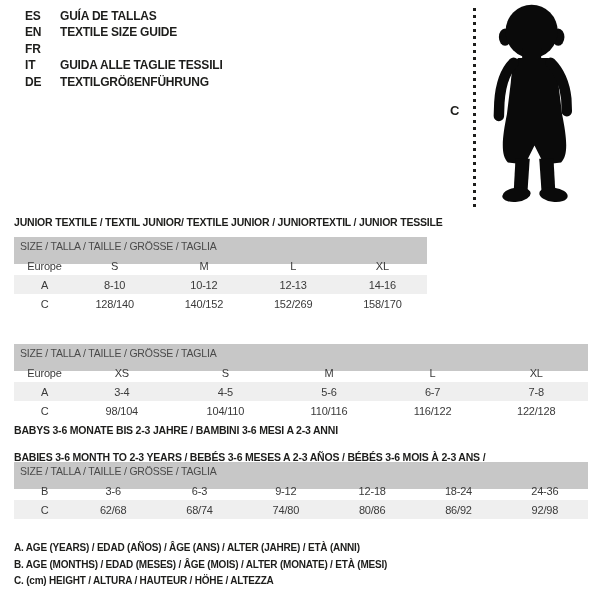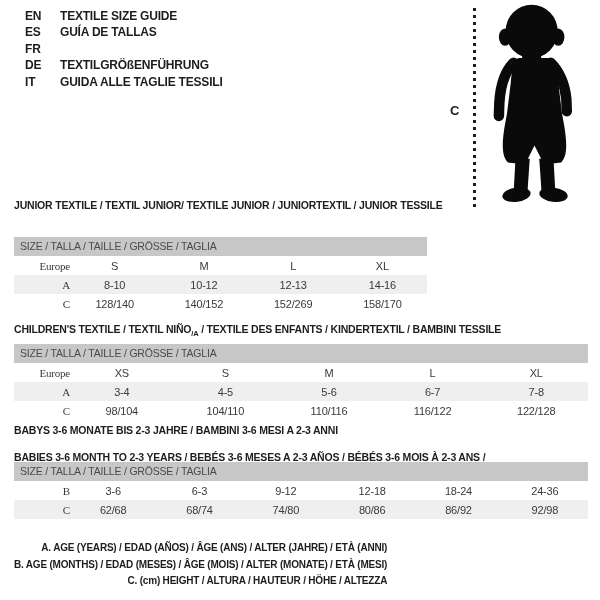--- a/index.html
+++ b/index.html
@@ -15,62 +15,62 @@
   .baby-svg{position:absolute;left:487px;top:4px;width:95px;height:203px;}
   .dotted-line{position:absolute;left:473px;top:8px;width:3px;height:200px;
     background:repeating-linear-gradient(to bottom,#1d1d1b 0 3.5px,transparent 3.5px 7px);}
   .figure-c{position:absolute;left:450px;top:103px;font-size:13px;font-weight:700;}
 
   
   .sec-title{position:absolute;left:14px;font-size:10.5px;font-weight:700;letter-spacing:-0.2px;white-space:nowrap;}
   .sub{vertical-align:sub;font-size:7.5px;}
 
   
-  .size-bar{position:absolute;left:14px;height:19px;background:#c7c7c7;color:#4a4a4a;
+  .size-bar{position:absolute;left:14px;height:27px;background:#c7c7c7;color:#4a4a4a;
     font-size:10.5px;letter-spacing:-0.2px;line-height:19px;padding-left:6px;box-sizing:border-box;}
 
   
   table.size-table{position:absolute;left:14px;border-collapse:collapse;table-layout:fixed;
     font-size:11px;letter-spacing:-0.2px;color:#3a3a3a;}
   table.size-table td{height:19px;padding:0;text-align:center;vertical-align:middle;}
-  table.size-table td.lbl{text-align:right;padding-left:5px;font-family:Liberation Serif, serif;}
+  table.size-table td.lbl{text-align:center;padding-left:5px;}
   tr.shaded td{background:#efefef;}
 
   .t-junior{top:256px;width:413px;}
   .t-children{top:363px;width:574px;}
   .t-babies{top:481px;width:574px;}
 
   
   .legend-block{position:absolute;left:14px;top:540px;}
-  .legend-line{font-size:10px;font-weight:700;letter-spacing:-0.2px;line-height:16.5px;white-space:nowrap;text-align:right;}
+  .legend-line{font-size:10px;font-weight:700;letter-spacing:-0.2px;line-height:16.5px;white-space:nowrap;}
 </style>
 </head>
 <body>
 
 <div id="page">
 
   <div class="lang-block">
     <div class="lang-row">
+      <span class="lang-code">ES</span>
+      <span class="lang-title">GUÍA DE TALLAS</span>
+    </div>
+    <div class="lang-row">
       <span class="lang-code">EN</span>
       <span class="lang-title">TEXTILE SIZE GUIDE</span>
     </div>
     <div class="lang-row">
-      <span class="lang-code">ES</span>
-      <span class="lang-title">GUÍA DE TALLAS</span>
-    </div>
-    <div class="lang-row">
       <span class="lang-code">FR</span>
+    </div>
+    <div class="lang-row">
+      <span class="lang-code">IT</span>
+      <span class="lang-title">GUIDA ALLE TAGLIE TESSILI</span>
     </div>
     <div class="lang-row">
       <span class="lang-code">DE</span>
       <span class="lang-title">TEXTILGRÖßENFÜHRUNG</span>
-    </div>
-    <div class="lang-row">
-      <span class="lang-code">IT</span>
-      <span class="lang-title">GUIDA ALLE TAGLIE TESSILI</span>
     </div>
   </div>
 
   <span class="figure-c">C</span>
   <div class="dotted-line"></div>
   <svg class="baby-svg" viewBox="0 0 100 212" xmlns="http://www.w3.org/2000/svg">
     <g fill="#0a0a0a" stroke="none">
       <ellipse cx="19" cy="34" rx="6.5" ry="9"></ellipse>
       <ellipse cx="75" cy="34" rx="6.5" ry="9"></ellipse>
       <ellipse cx="47" cy="28" rx="27.5" ry="28"></ellipse>
@@ -80,21 +80,21 @@
                C26,70 28,58 33,56 Z"></path>
       <path d="M28,61 C18,71 14,87 13,103 L12.5,117" fill="none" stroke="#0a0a0a" stroke-width="11" stroke-linecap="round"></path>
       <path d="M67,61 C77,71 82,85 83.5,99 L84,112" fill="none" stroke="#0a0a0a" stroke-width="11" stroke-linecap="round"></path>
       <path d="M30,162 L45,162 L42.5,198 L28,198 Z"></path>
       <path d="M55,162 L70,162 L72,198 L57.5,198 Z"></path>
       <ellipse cx="31" cy="200" rx="15" ry="7.5" transform="rotate(-7 31 200)"></ellipse>
       <ellipse cx="70" cy="200" rx="15" ry="7.5" transform="rotate(7 70 200)"></ellipse>
     </g>
   </svg>
 
-  <div class="sec-title" style="top:199px">JUNIOR TEXTILE / TEXTIL JUNIOR/ TEXTILE JUNIOR / JUNIORTEXTIL / JUNIOR TESSILE</div>
+  <div class="sec-title" style="top:216px">JUNIOR TEXTILE / TEXTIL JUNIOR/ TEXTILE JUNIOR / JUNIORTEXTIL / JUNIOR TESSILE</div>
   <div class="size-bar" style="top:237px;width:413px">SIZE / TALLA / TAILLE / GRÖSSE / TAGLIA</div>
   <table class="size-table t-junior">
     <colgroup>
         <col style="width:56px">
         <col>
         <col>
         <col>
         <col>
       </colgroup>
     <tbody>
@@ -115,21 +115,20 @@
     <tr>
       <td class="lbl">C</td>
       <td>128/140</td>
       <td>140/152</td>
       <td>152/269</td>
       <td>158/170</td>
     </tr>
   </tbody>
     </table>
 
-  <div class="sec-title" style="top:323px"><span>CHILDREN'S TEXTILE / TEXTIL NIÑO</span><span class="sub">/A</span><span> / TEXTILE DES ENFANTS / KINDERTEXTIL / BAMBINI TESSILE</span></div>
   <div class="size-bar" style="top:344px;width:574px">SIZE / TALLA / TAILLE / GRÖSSE / TAGLIA</div>
   <table class="size-table t-children">
     <colgroup>
         <col style="width:56px">
         <col>
         <col>
         <col>
         <col>
         <col>
       </colgroup>

